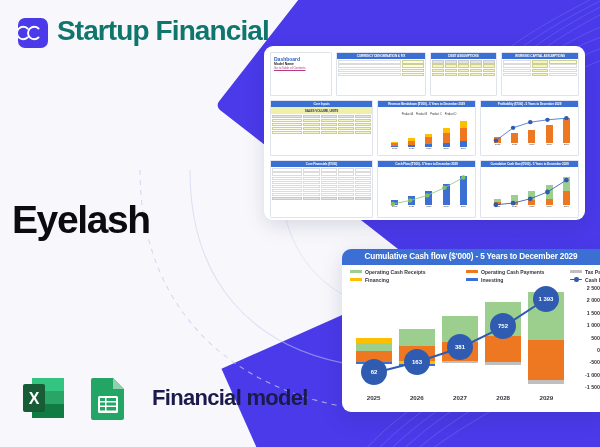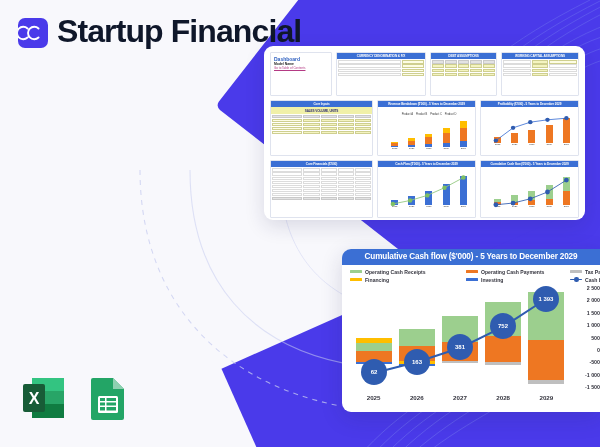--- a/index.html
+++ b/index.html
@@ -38,21 +38,21 @@
   .bg-arcs { position:absolute; left:130px; top:170px; opacity:.75; pointer-events:none; }
 
   
   .brand { position:absolute; left:18px; top:14px; display:flex; align-items:flex-start; }
   .brand-mark {
     width:30px; height:30px; border-radius:7px;
     background:#4a3aea; position:relative; flex:0 0 auto;
     margin-top:4px;
   }
   .brand-title {
-    font-size:32px; font-weight:700; color:#0f172a;
+    font-size:28px; font-weight:700; color:#0f766e;
     letter-spacing:-0.9px; margin-left:9px; line-height:34px;
     white-space:nowrap;
   }
   .brand-sub {
     position:absolute; left:148px; top:40px;
     font-size:15px; color:#3e3bb8; letter-spacing:-0.2px;
     background:#dcd9f7; padding:1px 7px 2px 7px; border-radius:3px;
   }
 
   
@@ -193,20 +193,21 @@
 
   <div class="brand">
     <div class="brand-mark">
       <svg width="30" height="30" viewBox="0 0 30 30">
         <path d="M20.5,10.5 a6.2,6.2 0 1 0 0,9 M9.5,19.5 a6.2,6.2 0 1 1 0,-9" fill="none" stroke="#ffffff" stroke-width="1.9" stroke-linecap="round"></path>
       </svg>
     </div>
     <div class="brand-title">Startup Financial</div>
   </div>
 
+  <div class="product-name">Eyelash</div>
 
   <div class="formats">
     <div class="icon-xls">
       <svg width="52" height="52" viewBox="0 0 52 52">
         <rect x="14" y="6" width="32" height="40" rx="2" fill="#21a366"></rect>
         <rect x="14" y="6" width="32" height="13" fill="#33c481"></rect>
         <rect x="14" y="19" width="32" height="13" fill="#28a567"></rect>
         <rect x="14" y="32" width="32" height="14" fill="#107c41"></rect>
         <rect x="5" y="12" width="22" height="28" rx="2" fill="#185c37"></rect>
         <text x="16" y="32" font-family="'Liberation Sans',sans-serif" font-size="16" font-weight="700" fill="#ffffff" text-anchor="middle">X</text>
@@ -220,20 +221,21 @@
         <g fill="#23a566">
           <rect x="18" y="26" width="5" height="3"></rect>
             <rect x="24.5" y="26" width="9.5" height="3"></rect>
           <rect x="18" y="30.5" width="5" height="3"></rect>
             <rect x="24.5" y="30.5" width="9.5" height="3"></rect>
           <rect x="18" y="35" width="5" height="3.5"></rect>
             <rect x="24.5" y="35" width="9.5" height="3.5"></rect>
         </g>
       </svg>
     </div>
+    <div class="formats-label">Financial model</div>
   </div>
 
   <div class="dash-card">
 
     <div class="dash-top">
       <div class="dash-pane" style="width:62px;padding:3px;">
         <div class="tiny-title">Dashboard</div>
         <div class="tiny-sub">Model Name</div>
         <div class="tiny-link">Go to Table of Contents</div>
       </div>

